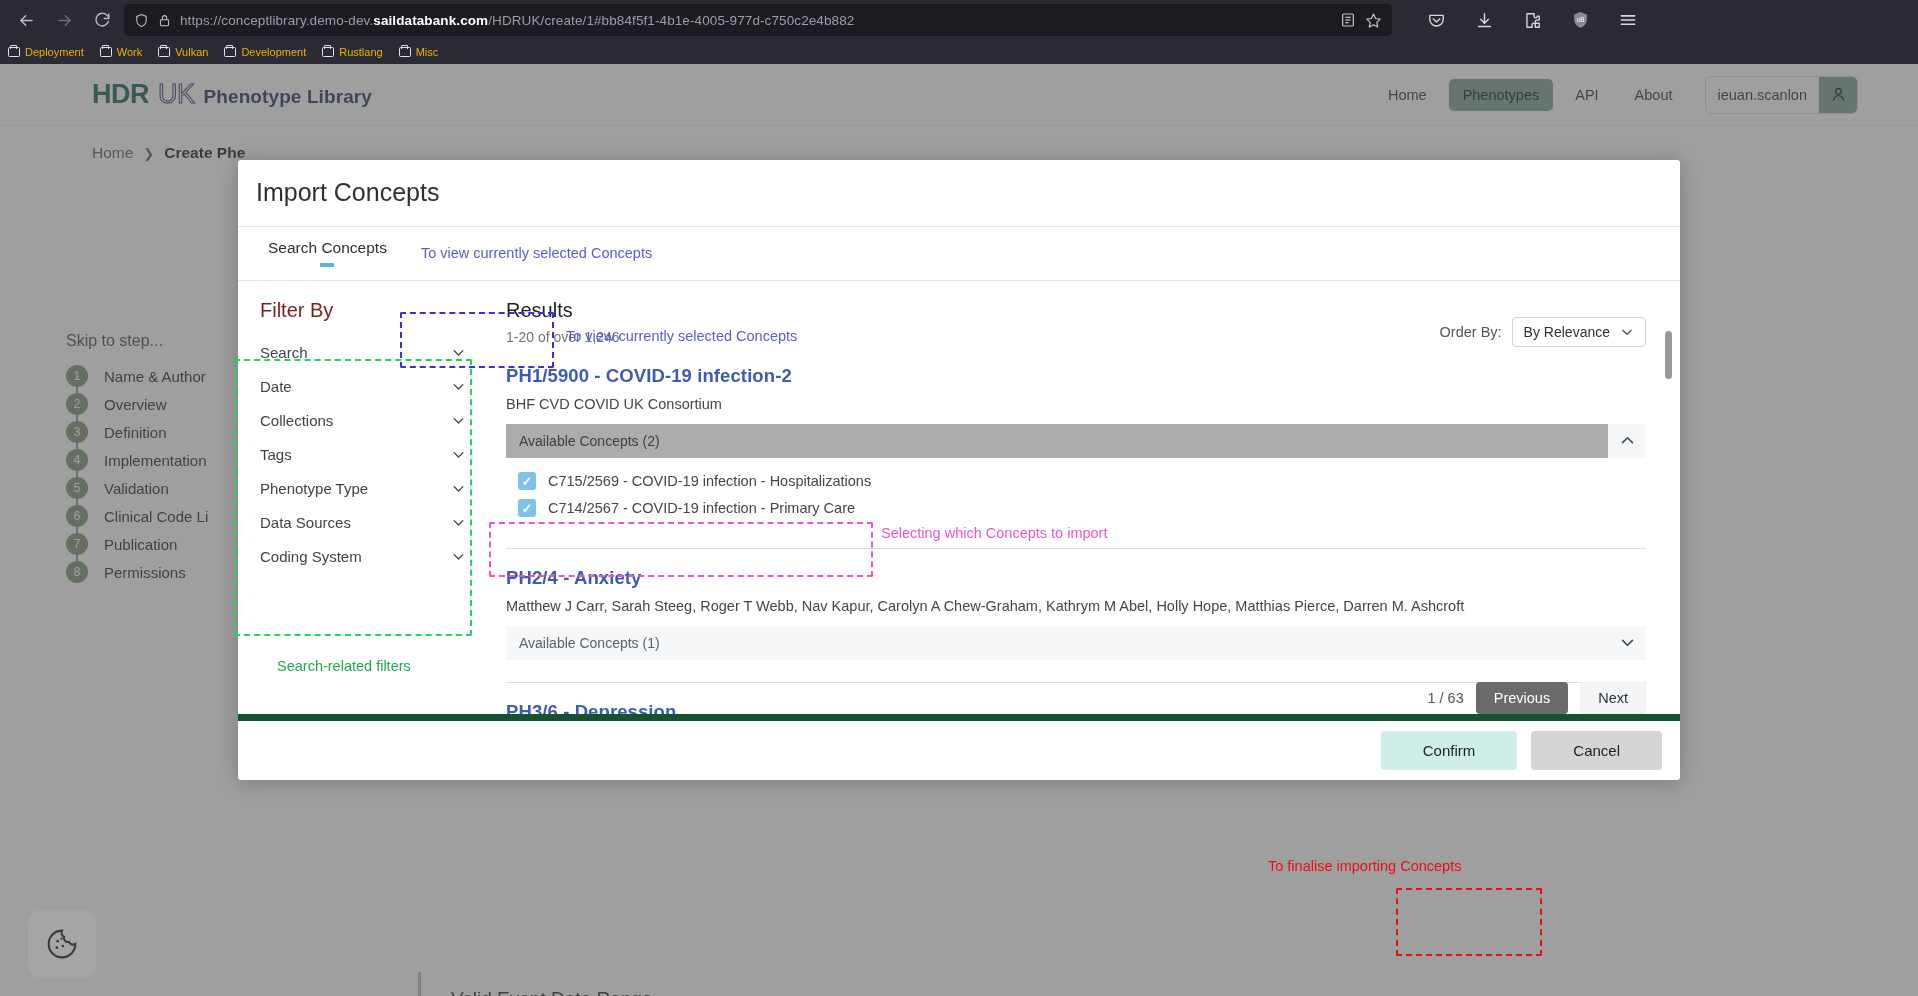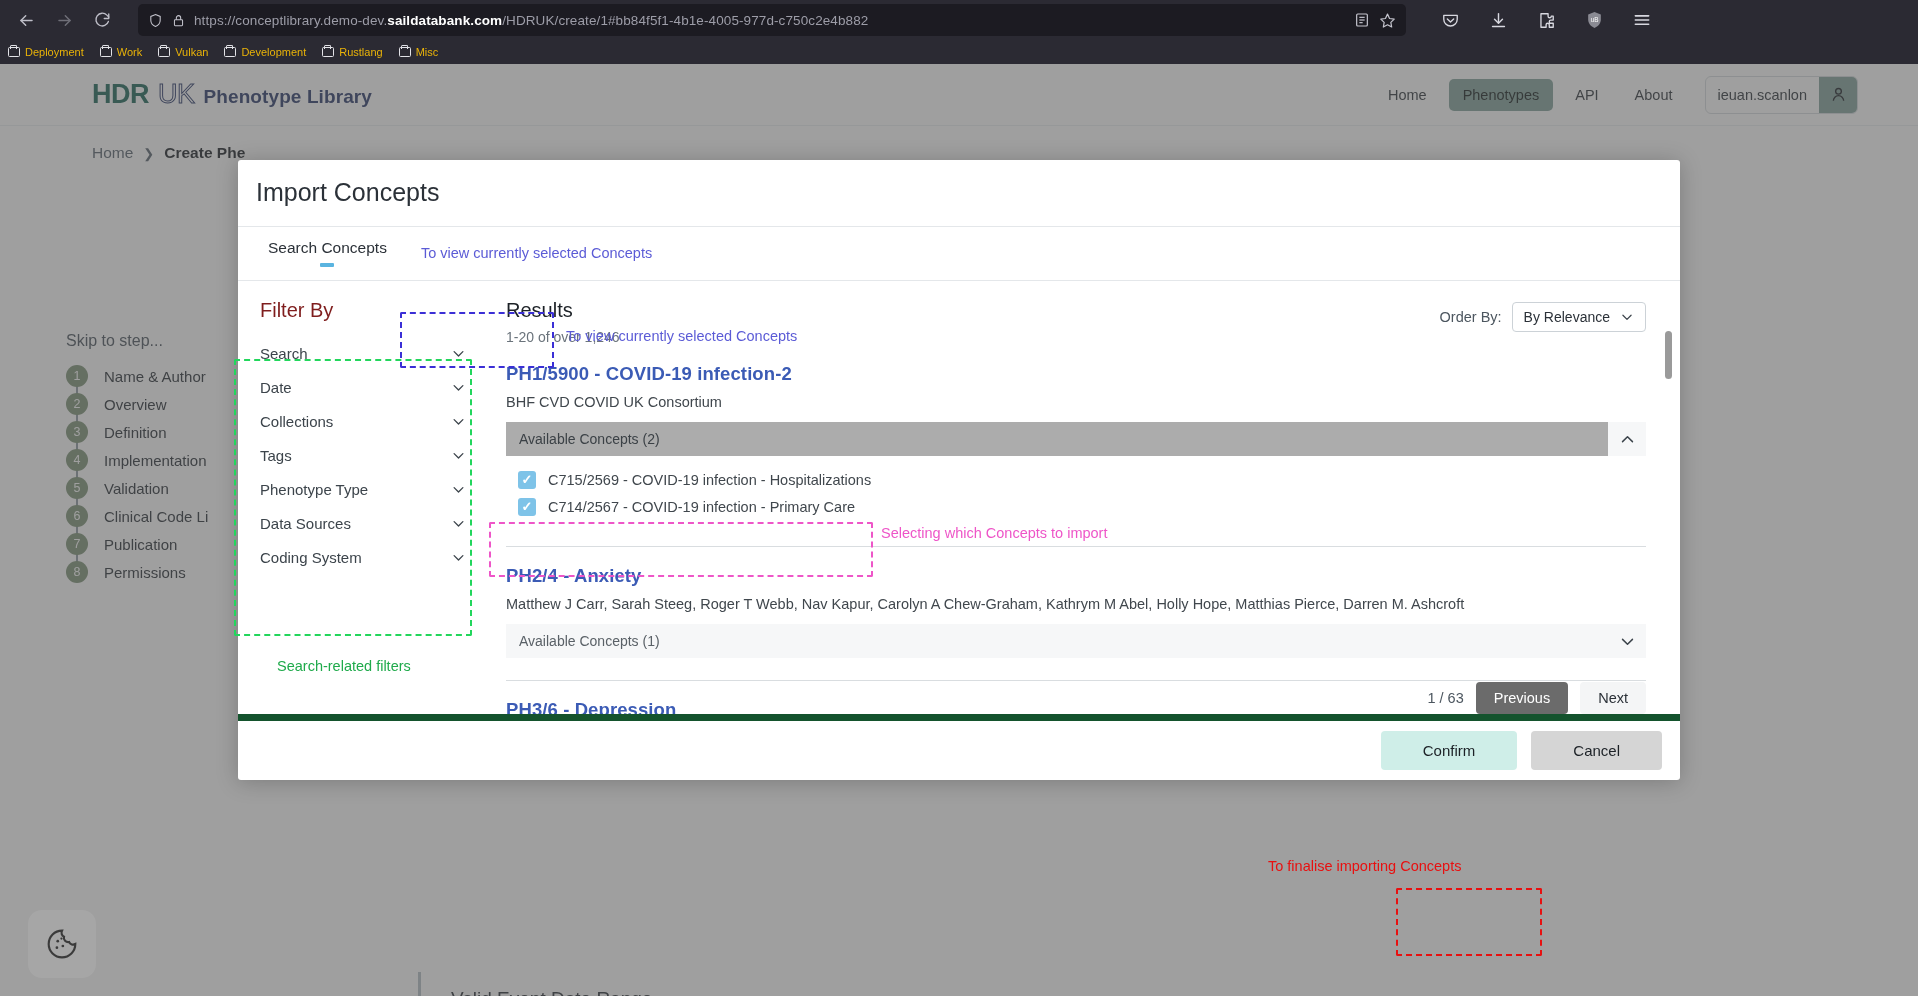--- a/index.html
+++ b/index.html
@@ -29,21 +29,21 @@
     flex: 0 0 auto;
   }
   .nav-btn.disabled { color: #6f6f78; }
   #url-bar {
     flex: 1 1 auto;
     height: 32px;
     background: #1c1b22;
     border-radius: 5px;
     display: flex; align-items: center;
     padding: 0 10px;
-    margin-left: 14px;
+    margin-left: 0;
     margin-right: 0px;
     max-width: 1268px;
     gap: 9px;
   }
   #url-text {
     flex: 1 1 auto;
     color: #b8b8c0;
     font-size: 13.5px;
     white-space: nowrap; overflow: hidden;
     letter-spacing: .1px;
@@ -257,21 +257,21 @@
   }
   #results-head {
     display: flex; align-items: flex-start;
   }
   #results-title { font-size: 20px; color: #1c2126; }
   #results-count { font-size: 14px; color: #6a737b; margin-top: 7px; }
   #order-by {
     margin-left: auto;
     display: flex; align-items: center; gap: 10px;
     font-size: 14.5px; color: #4c565f;
-    margin-top: 3px;
+    margin-top: 18px;
   }
   #order-select {
     border: 1px solid #ccd2d7; border-radius: 4px;
     padding: 6px 11px;
     display: flex; align-items: center; gap: 10px;
     font-size: 14px; color: #2b3138;
     background: #fff;
   }
   .result-block { margin-top: 18px; }
   .result-title {

